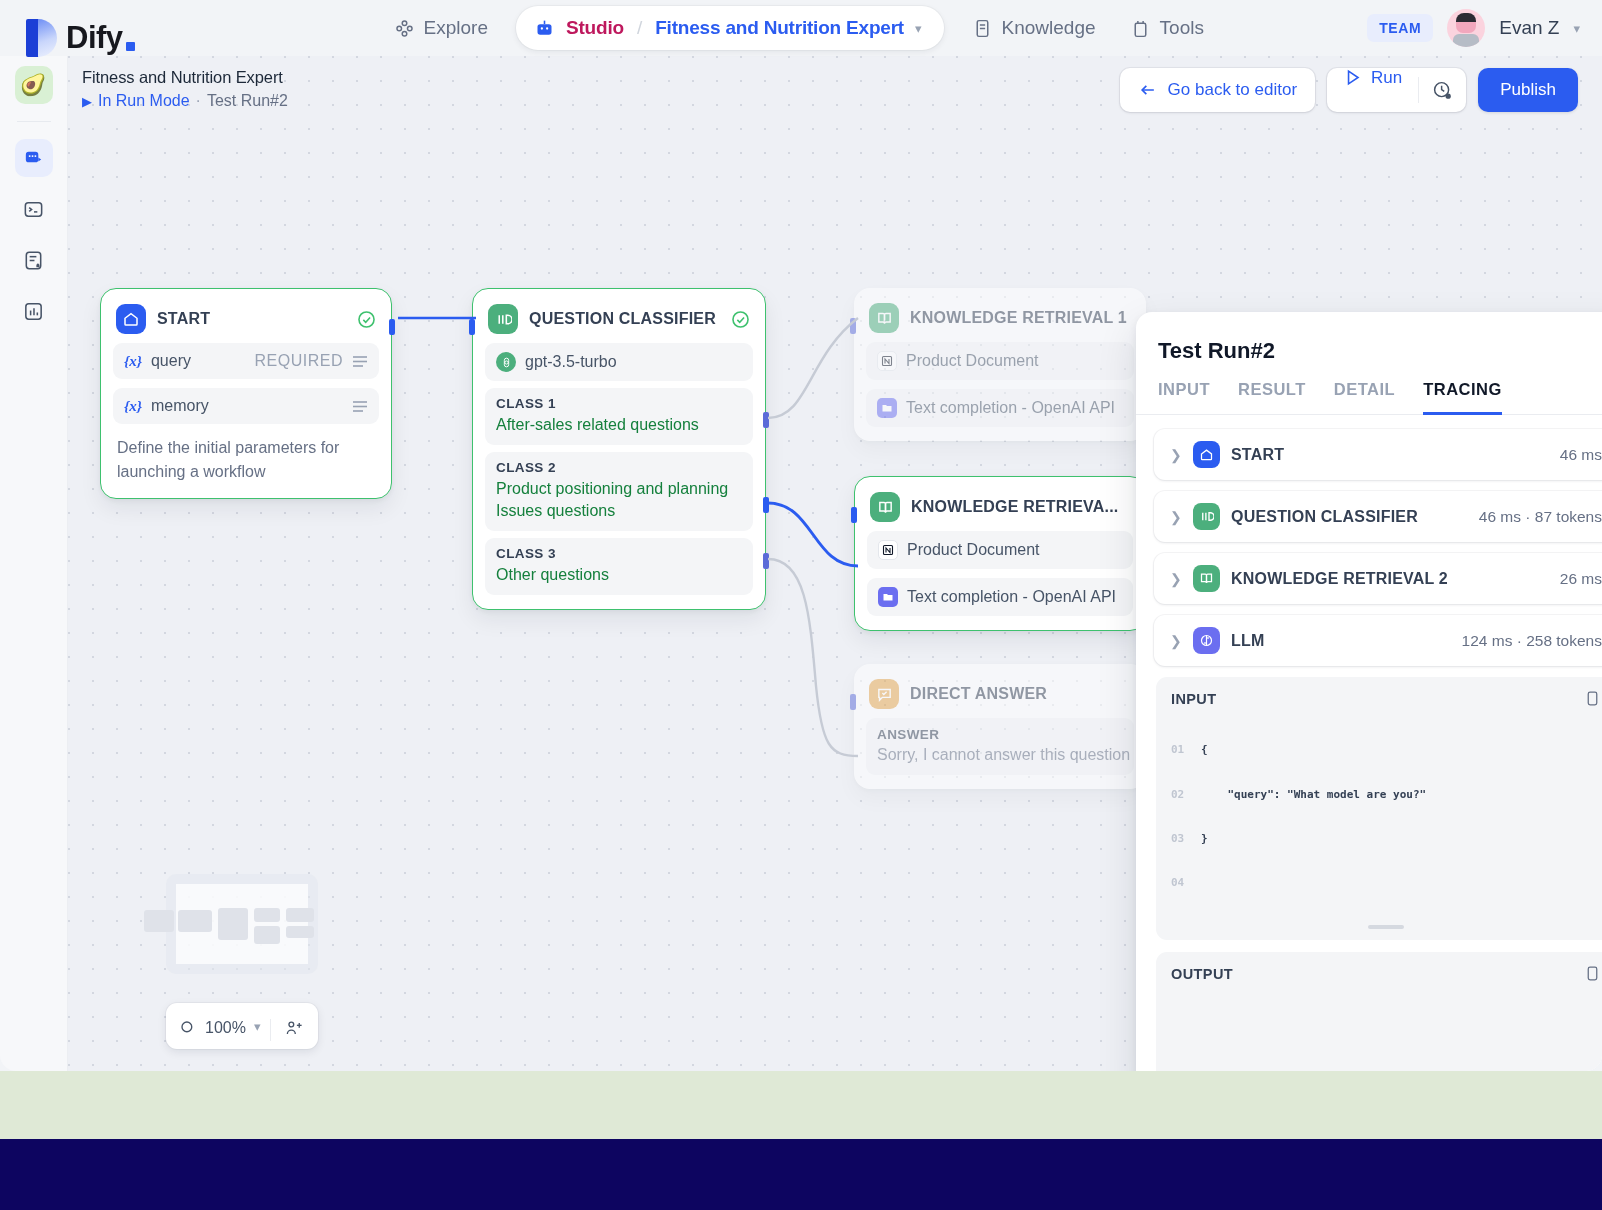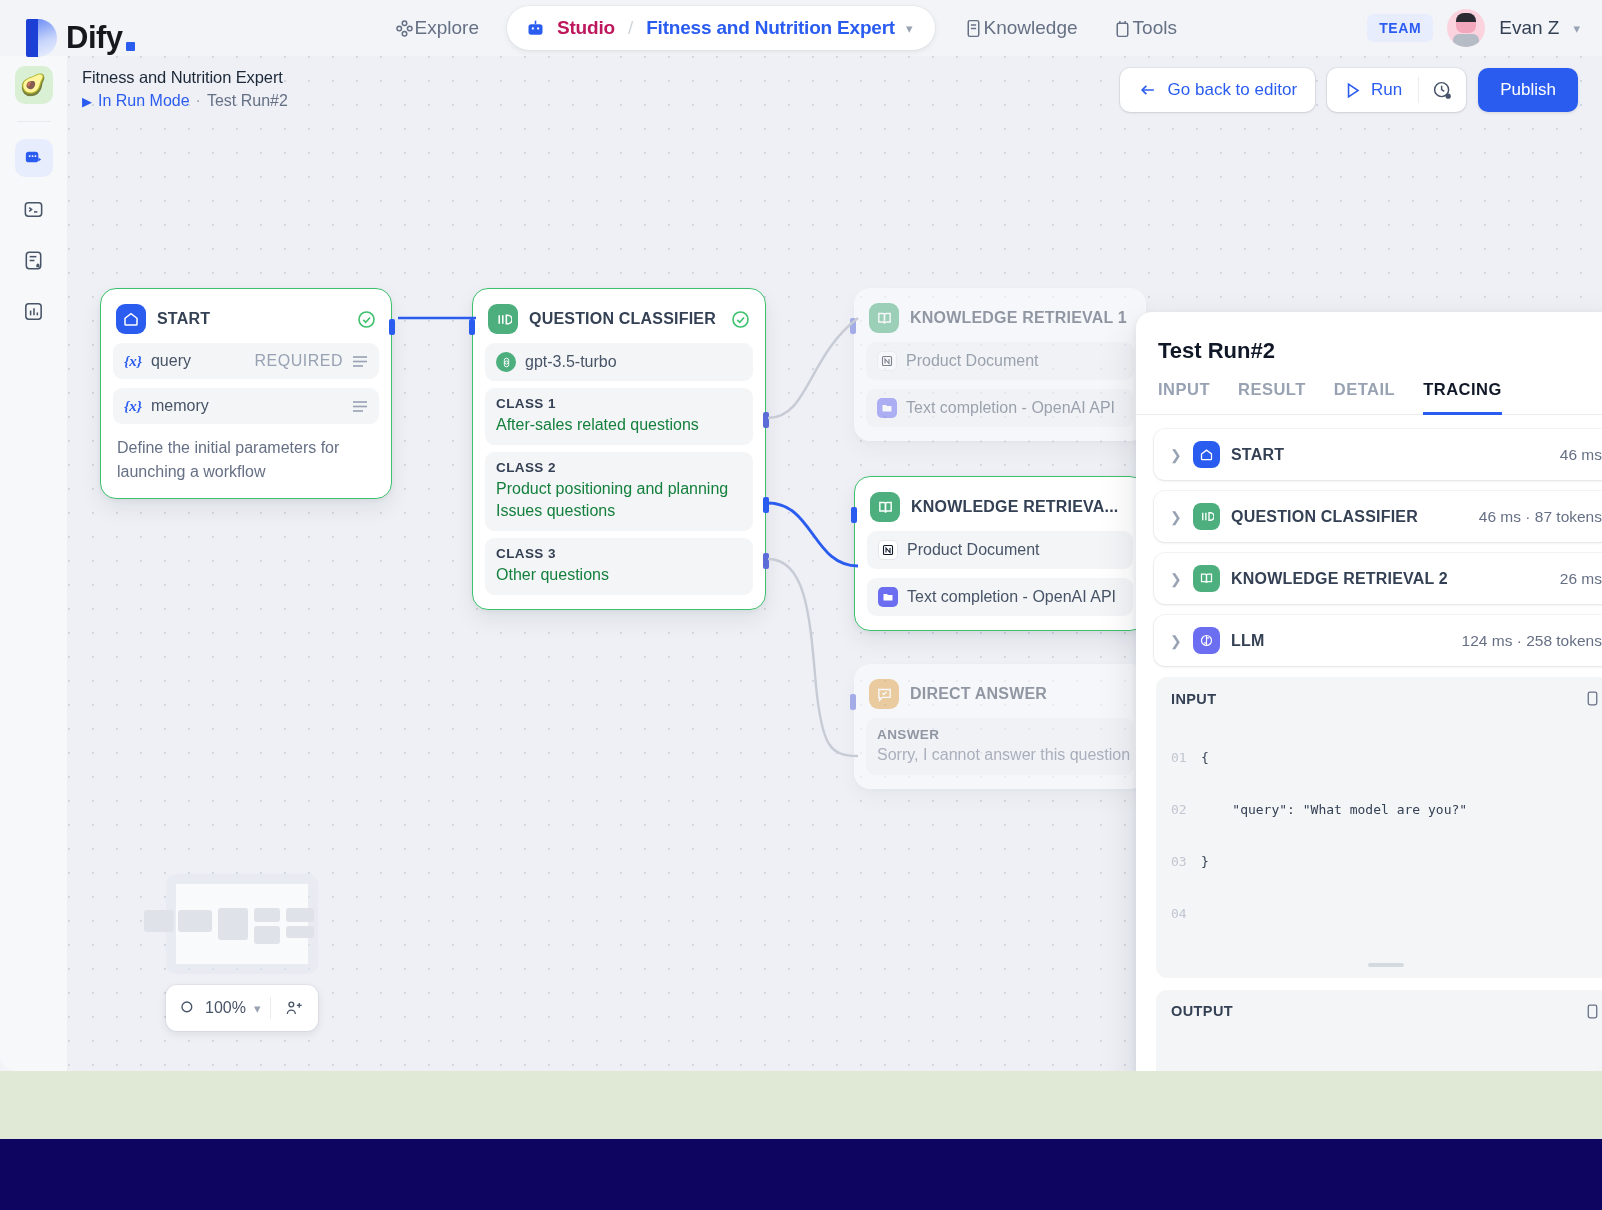--- a/index.html
+++ b/index.html
@@ -45,21 +45,21 @@
   .logo-text {
     font-size: 31px; font-weight: 700; letter-spacing: -0.5px; color: #17181e;
     display: flex; align-items: flex-end;
   }
   .logo-text .dot {
     width: 9px; height: 9px; background: #2b5cf0; margin: 0 0 5px 3px; border-radius: 1px;
   }
 
   .nav-center { display: flex; align-items: center; margin-left: 245px; gap: 6px; }
   .nav-item {
-    display: flex; align-items: center; 
+    display: flex; align-items: center; gap: 9px;
     font-size: 19px; color: #667085; padding: 9px 14px; border-radius: 10px;
     cursor: pointer; white-space: nowrap;
   }
   .studio-pill {
     display: flex; align-items: center; gap: 11px;
     background: #fff; border-radius: 26px; padding: 11px 22px 11px 18px;
     box-shadow: 0 2px 6px rgba(16,24,40,.07), 0 0 0 1px rgba(16,24,40,.03);
     margin: 0 8px;
   }
   .studio-pill .studio-label {
@@ -138,21 +138,21 @@
     display: flex; align-items: center; padding: 0 18px; gap: 10px;
     box-shadow: 0 1px 3px rgba(16,24,40,.1), 0 0 0 1px rgba(16,24,40,.05);
     color: #2b5cf0; font-size: 17px; font-weight: 500; cursor: pointer; white-space: nowrap;
   }
   .run-group {
     background: #fff; border-radius: 10px; height: 44px; display: flex; align-items: center;
     box-shadow: 0 1px 3px rgba(16,24,40,.1), 0 0 0 1px rgba(16,24,40,.05);
     overflow: hidden;
   }
   .run-group .run-btn {
-    display: flex; align-items: center; gap: 9px; padding: 0 16px; height: 100%;
+    display: flex; align-items: flex-start; gap: 9px; padding: 0 16px; height: 100%;
     color: #2b5cf0; font-size: 17px; font-weight: 500; cursor: pointer;
   }
   .run-group .divider { width: 1px; height: 26px; background: #eaecf0; }
   .run-group .hist-btn { padding: 0 13px; display: flex; align-items: center; cursor: pointer; }
   .btn-publish {
     background: #2b5cf0; color: #fff; border-radius: 10px; height: 44px;
     display: flex; align-items: center; padding: 0 22px; font-size: 17px; font-weight: 500;
     cursor: pointer; box-shadow: 0 1px 3px rgba(16,24,40,.12);
   }
 
@@ -199,24 +199,24 @@
   .port.gray { background: #5b6bd8; }
 
   
   .minimap {
     position: absolute; left: 98px; bottom: 97px; width: 152px; height: 100px;
     background: rgba(228,231,238,.55); border-radius: 10px; padding: 10px;
   }
   .mm-inner { background: rgba(255,255,255,.75); width: 100%; height: 100%; position: relative; }
   .mm-b { position: absolute; background: #dfe2e9; border-radius: 3px; }
   .zoombar {
-    position: absolute; left: 98px; bottom: 40px; height: 46px; width: 152px;
-    background: #fff; border-radius: 11px; display: flex; align-items: center;
+    position: absolute; left: 98px; bottom: 22px; height: 46px; width: 152px;
+    background: #fff; border-radius: 11px; display: flex; 
     box-shadow: 0 3px 10px rgba(16,24,40,.09), 0 0 0 1px rgba(16,24,40,.04);
-    padding: 0 13px; gap: 8px;
+    padding: 16px 13px; gap: 8px;
   }
   .zoom-pct { font-size: 16px; color: #475467; }
   .zb-div { width: 1px; height: 22px; background: #eaecf0; margin-left: 2px; }
 
   
   .panel {
     position: absolute; right: -34px; top: 256px; width: 500px; height: 778px;
     background: #fff; border-radius: 16px;
     box-shadow: 0 16px 40px rgba(16,24,40,.12), 0 3px 9px rgba(16,24,40,.07);
     z-index: 30; overflow: hidden;
@@ -234,21 +234,21 @@
     box-shadow: 0 1px 3px rgba(16,24,40,.09), 0 0 0 1px rgba(16,24,40,.04);
     padding: 12px 16px; display: flex; align-items: center; gap: 11px;
   }
   .trace-caret { color: #98a2b3; font-size: 14px; width: 12px; flex: 0 0 12px; }
   .trace-ic { width: 27px; height: 27px; border-radius: 8px; flex: 0 0 27px; display:flex;align-items:center;justify-content:center; }
   .trace-name { font-size: 16px; font-weight: 700; color: #344054; letter-spacing: .2px; white-space: nowrap; }
   .trace-meta { margin-left: auto; font-size: 15.5px; color: #667085; white-space: nowrap; }
   .code-card { background: #f4f5f7; border-radius: 11px; padding: 13px 15px 7px; margin-bottom: 12px; position: relative; }
   .code-head { display: flex; align-items: center; font-size: 14.5px; font-weight: 700; color: #344054; letter-spacing: .4px; }
   .copy-ic { margin-left: auto; width: 17px; height: 17px; cursor: pointer; }
-  .code-body { font-family: "DejaVu Sans Mono", monospace; font-size: 13px; line-height: 1.34; margin-top: 7px; color: #344054; white-space: pre; }
+  .code-body { font-family: "DejaVu Sans Mono", monospace; font-size: 11px; line-height: 1.34; margin-top: 7px; color: #344054; white-space: pre; font-weight: bold; }
   .code-line { display: flex; }
   .ln { color: #c0c6d1; width: 30px; flex: 0 0 30px; }
   .grip { width: 36px; height: 4px; background: #d5d9e0; border-radius: 3px; margin: 5px auto 4px; }
   .llm-expand { padding: 0 2px; }
 </style>
 </head>
 <body>
 
 <div class="app-shell">
 

